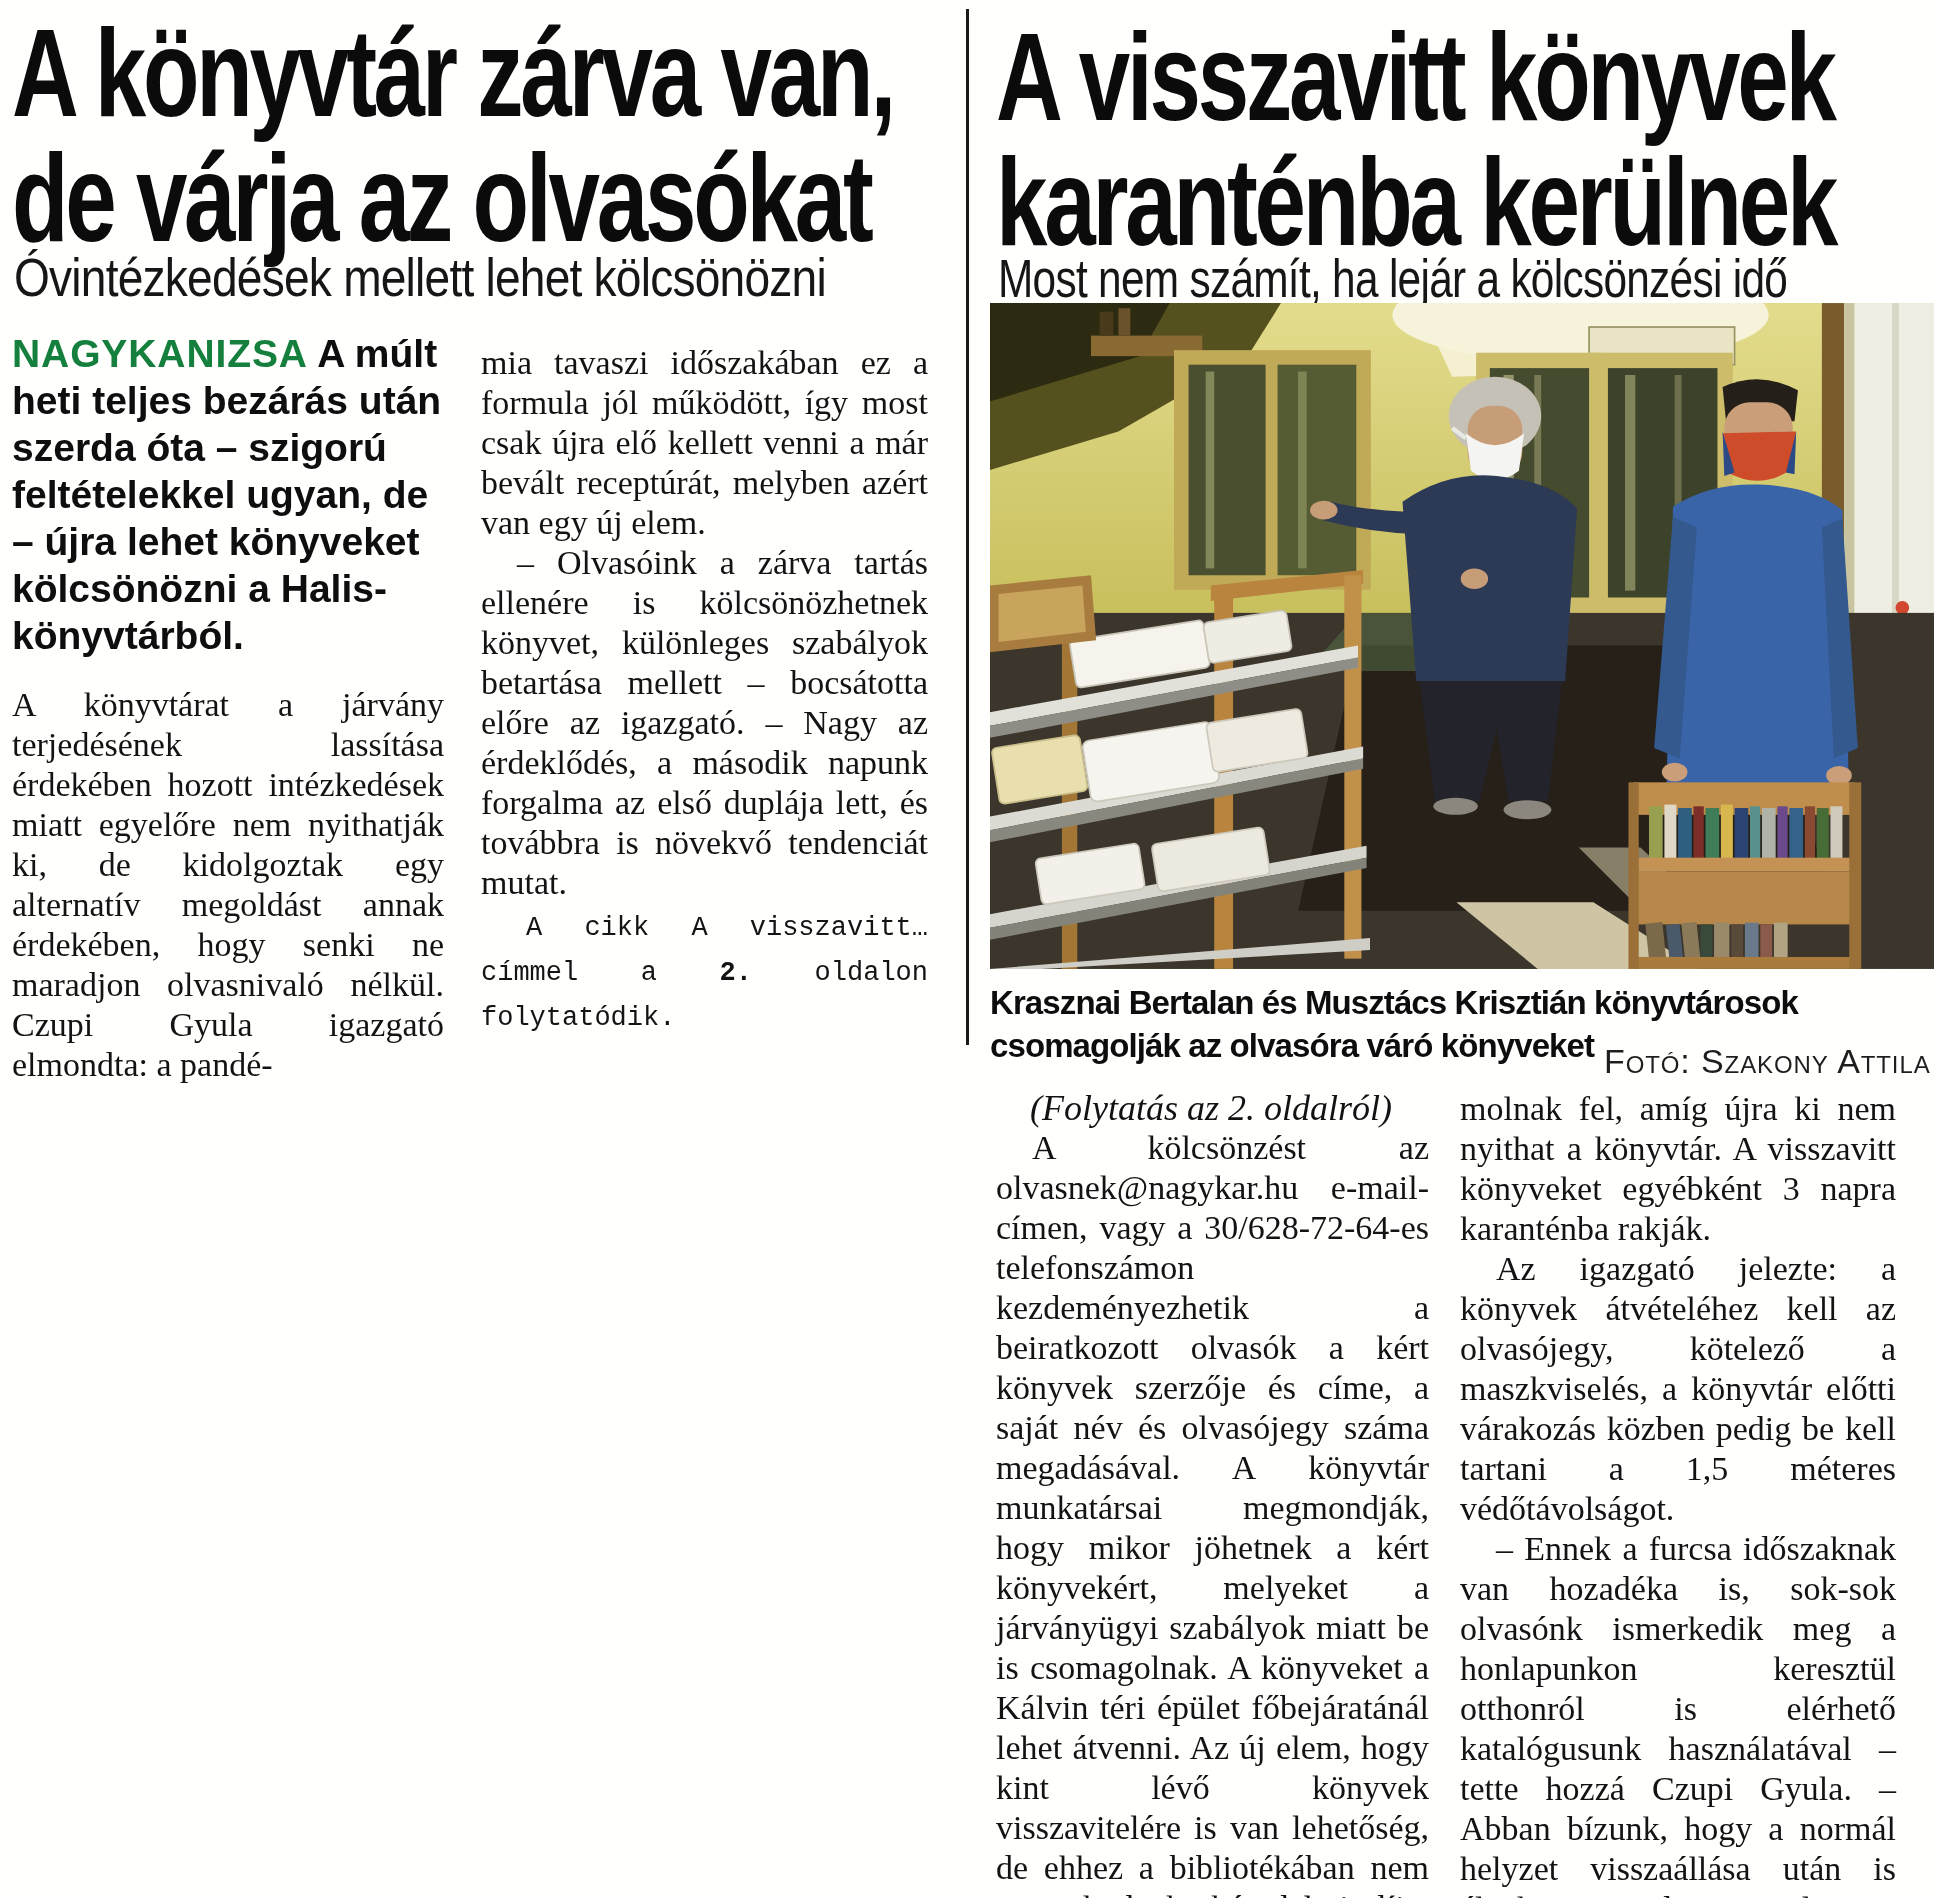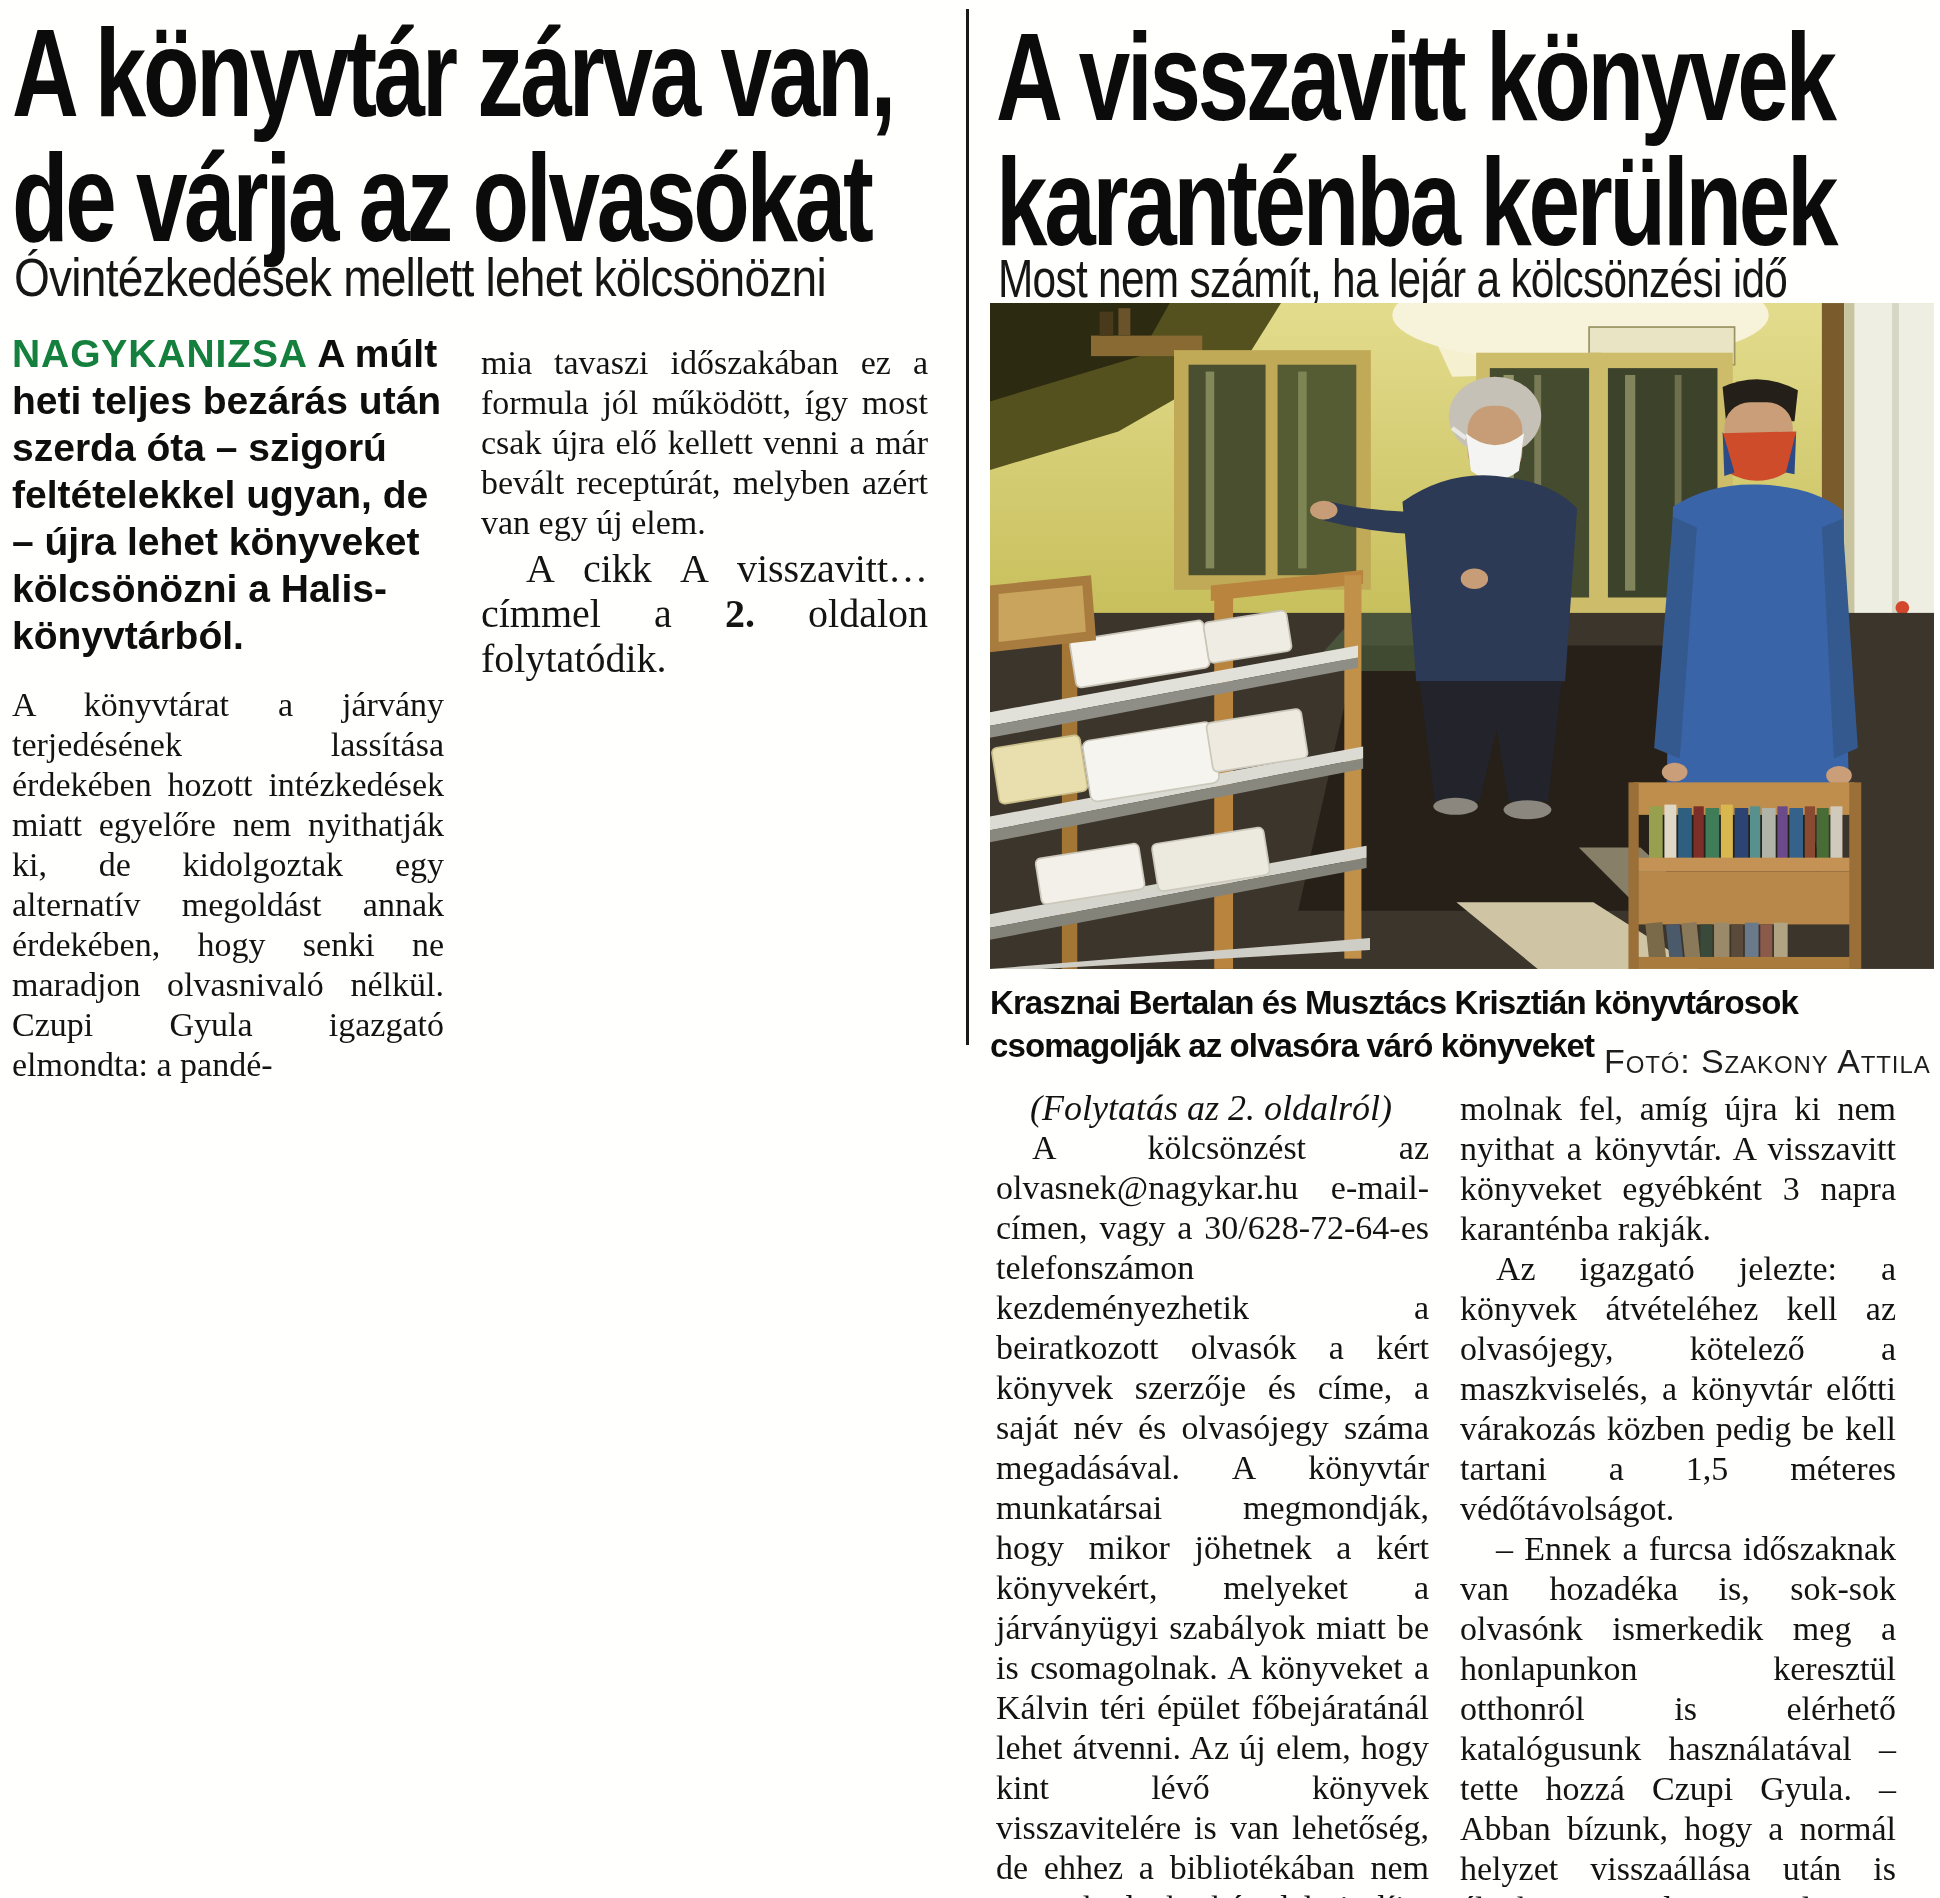--- a/index.html
+++ b/index.html
@@ -13,21 +13,21 @@
             font-size:53px;color:#161616;letter-spacing:-0.9px;
             transform-origin:left top;white-space:nowrap;}
 
   .col{position:absolute;}
   .serif{font-family:"Liberation Serif",serif;font-size:34px;line-height:40px;
          text-align:justify;margin:0;color:#131313;}
   .indent{text-indent:36px;}
   .lead{font-family:"Liberation Sans",sans-serif;font-weight:700;font-size:39px;
         line-height:47px;color:#0e0e0e;margin:0 0 26px 0;text-align:left;}
   .dateline{color:#15803d;letter-spacing:0.9px;}
-  .sans-cont{font-family:Liberation Serif, serif;font-size:40px;line-height:45px;
+  .sans-cont{font-family:Liberation Mono, monospace;font-size:27px;line-height:45px;
              color:#141414;text-align:justify;text-indent:45px;margin:3.4px 0 0 0;}
   .sans-cont .b{font-weight:700;}
   .cont-note{font-family:"Liberation Serif",serif;font-style:italic;font-size:36px;
              line-height:39px;text-indent:34px;margin:0;}
 
   .divider-v{position:absolute;left:966px;top:8.6px;width:2.6px;height:1036px;background:#1a1a1a;}
 
   .photo{position:absolute;left:990px;top:303px;width:944px;height:666px;overflow:hidden;
          background:#c3ba5e;}
   .caption-wrap{position:absolute;left:990px;top:981px;width:944px;height:103px;}
@@ -47,20 +47,21 @@
   <div class="headline" style="left:12px;top:135px;">de várja az olvasókat</div>
   <div class="subtitle" style="left:13.7px;top:247px;transform:scaleX(0.87);">Óvintézkedések mellett lehet kölcsönözni</div>
 
   <div class="col" style="left:12px;top:330px;width:432px;">
     <p class="lead"><span class="dateline">NAGYKANIZSA</span><span> A múlt heti teljes bezárás után szerda óta – szigorú feltételekkel ugyan, de – újra lehet könyveket kölcsönözni a Halis-könyvtárból.</span></p>
     <p class="serif">A könyvtárat a járvány terjedésének lassítása érdekében hozott intézkedések miatt egyelőre nem nyithatják ki, de kidolgoztak egy alternatív megoldást annak érdekében, hogy senki ne maradjon olvasnivaló nélkül. Czupi Gyula igazgató elmondta: a pandé-</p>
   </div>
 
   <div class="col" style="left:481px;top:343px;width:447px;">
     <p class="serif">mia tavaszi időszakában ez a formula jól működött, így most csak újra elő kellett venni a már bevált receptúrát, melyben azért van egy új elem.</p>
+    <p class="serif indent">– Olvasóink a zárva tartás ellenére is kölcsönözhetnek könyvet, különleges szabályok betartása mellett – bocsátotta előre az igazgató. – Nagy az érdeklődés, a második napunk forgalma az első duplája lett, és továbbra is növekvő tendenciát mutat.</p>
     <p class="sans-cont"><span>A cikk A visszavitt… címmel a </span><span class="b">2.</span><span> oldalon folytatódik.</span></p>
   </div>
 
   <div class="divider-v"></div>
 
   <div class="headline" style="left:996px;top:13.7px;">A visszavitt könyvek</div>
   <div class="headline" style="left:996px;top:139px;">karanténba kerülnek</div>
   <div class="subtitle" style="left:998px;top:248px;transform:scaleX(0.80);">Most nem számít, ha lejár a kölcsönzési idő</div>
 
   <div class="photo">

